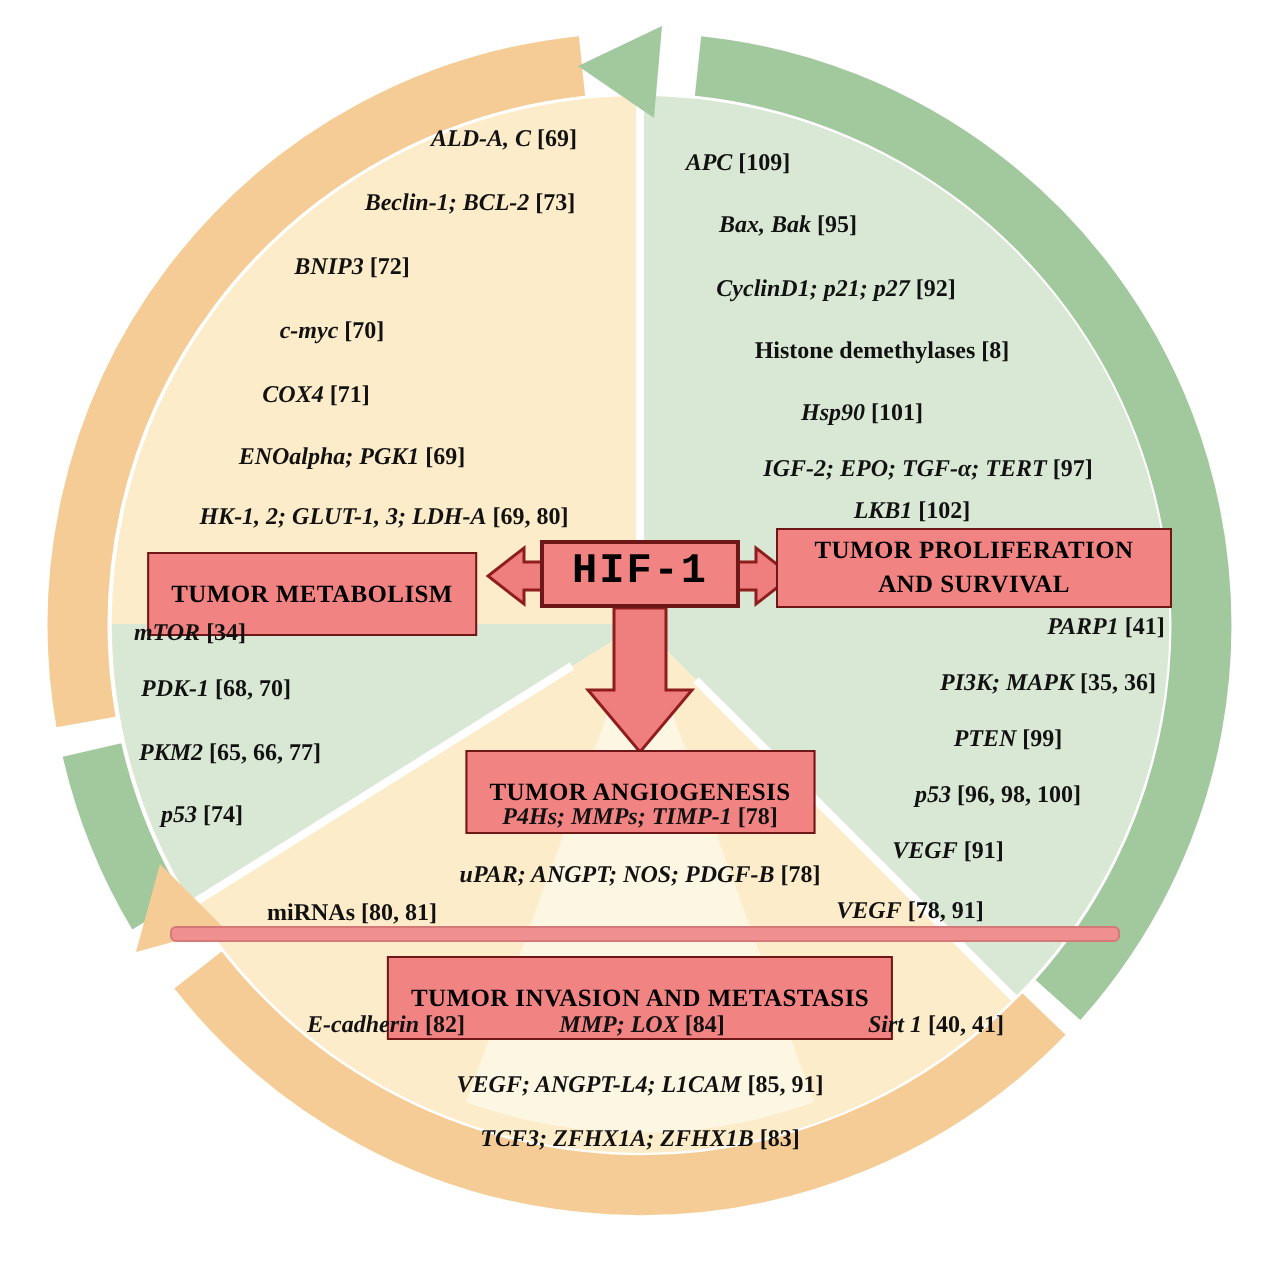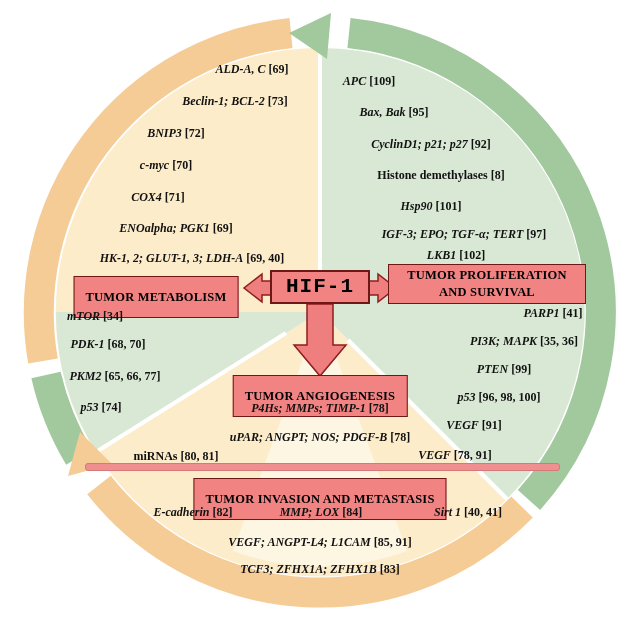--- a/index.html
+++ b/index.html
@@ -69,21 +69,21 @@
   <div class="item" style="left:158px;top:190px">
     <span class="g">COX4</span>
     <span class="r">[71]</span>
   </div>
   <div class="item" style="left:176px;top:221px">
     <span class="g">ENOalpha; PGK1</span>
     <span class="r">[69]</span>
   </div>
   <div class="item" style="left:192px;top:251px">
     <span class="g">HK-1, 2; GLUT-1, 3; LDH-A</span>
-    <span class="r">[69, 40]</span>
+    <span class="r">[69, 80]</span>
   </div>
 
   <div class="titlebox" style="left:156px;top:276px">TUMOR METABOLISM</div>
 
   <div class="item" style="left:95px;top:309px">
     <span class="g">mTOR</span>
     <span class="r">[34]</span>
   </div>
   <div class="item" style="left:108px;top:337px">
     <span class="g">PDK-1</span>
@@ -99,34 +99,34 @@
   </div>
 
   <div class="item" style="left:369px;top:74px">
     <span class="g">APC</span>
     <span class="r">[109]</span>
   </div>
   <div class="item" style="left:394px;top:105px">
     <span class="g">Bax, Bak</span>
     <span class="r">[95]</span>
   </div>
-  <div class="item" style="left:431px;top:137px">
+  <div class="item" style="left:418px;top:137px">
     <span class="g">CyclinD1; p21; p27</span>
     <span class="r">[92]</span>
   </div>
   <div class="item up" style="left:441px;top:168px">
     <span class="g">Histone demethylases</span>
     <span class="r">[8]</span>
   </div>
   <div class="item" style="left:431px;top:199px">
     <span class="g">Hsp90</span>
     <span class="r">[101]</span>
   </div>
   <div class="item" style="left:464px;top:227px">
-    <span class="g">IGF-3; EPO; TGF-α; TERT</span>
+    <span class="g">IGF-2; EPO; TGF-α; TERT</span>
     <span class="r">[97]</span>
   </div>
   <div class="item" style="left:456px;top:248px">
     <span class="g">LKB1</span>
     <span class="r">[102]</span>
   </div>
 
   <div class="titlebox wrap" style="left:487px;top:264px">TUMOR PROLIFERATION AND SURVIVAL</div>
 
   <div class="item" style="left:553px;top:306px">

